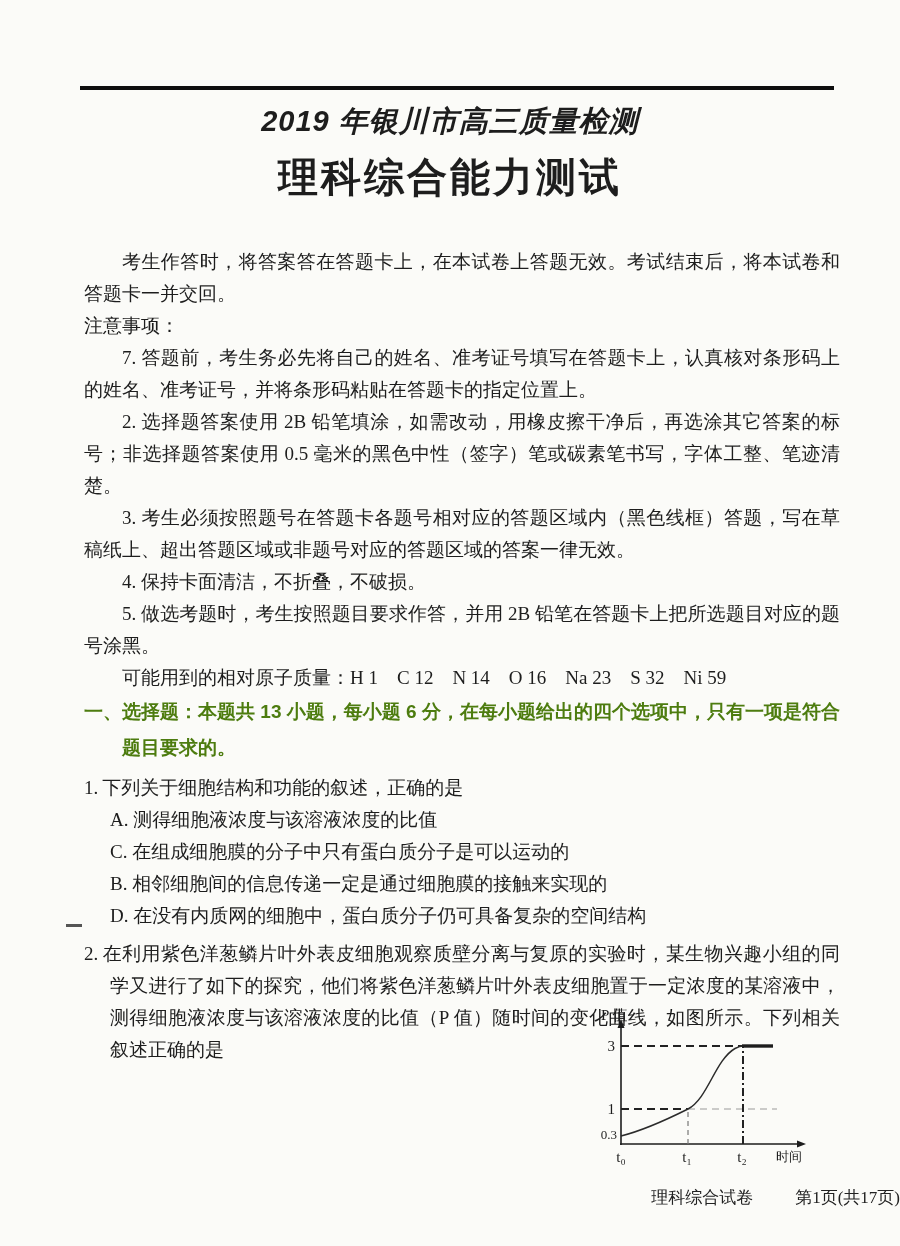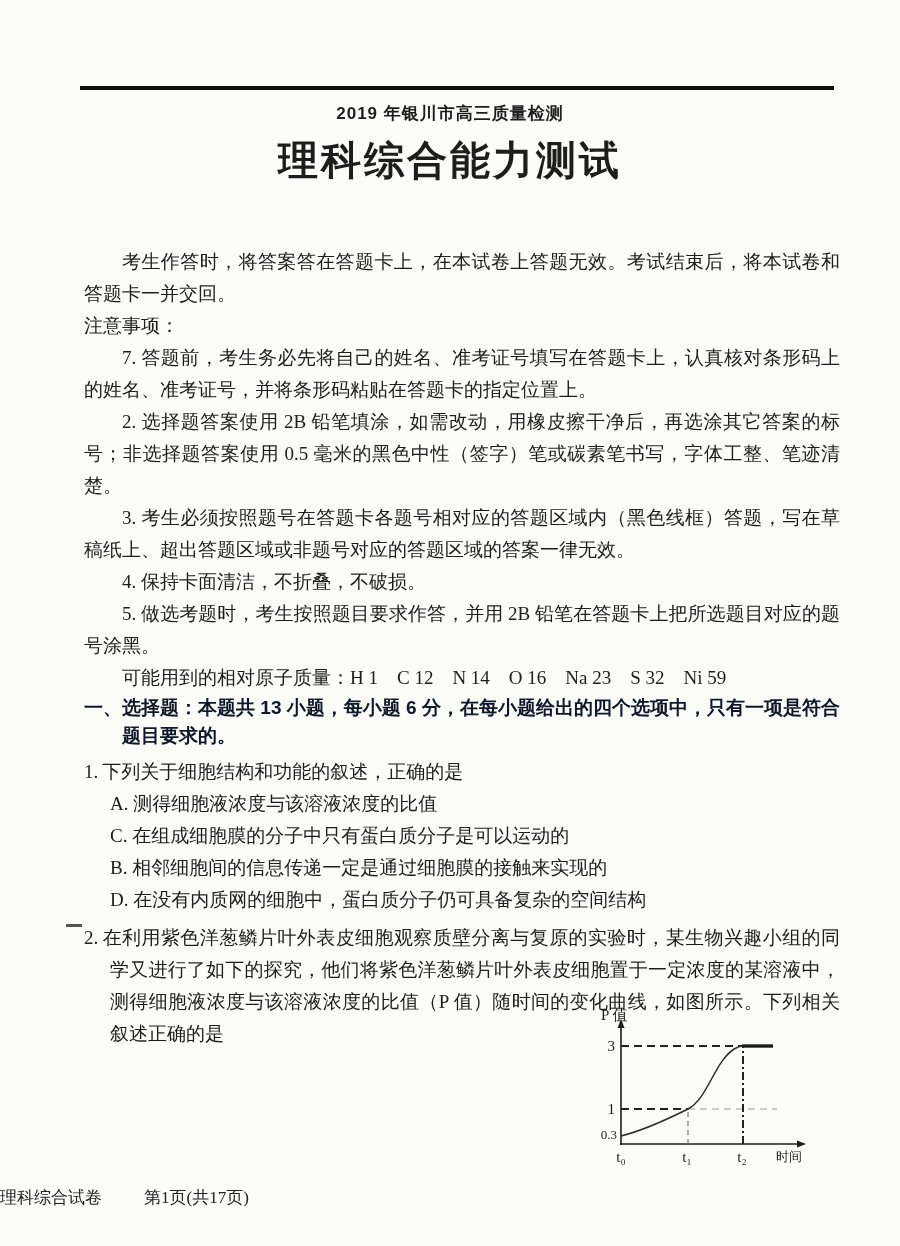--- a/index.html
+++ b/index.html
@@ -10,40 +10,41 @@
     font-family:"Liberation Serif","DejaVu Serif",serif;
     color:#1d1d1d;
     overflow:hidden;
   }
   .top-rule {
     position:absolute; left:80px; top:86px;
     width:754px; height:4px; background:#0e0e0e;
   }
   .titles { position:absolute; left:0; top:102px; width:900px; text-align:center; }
   .title {
-    font-size:17px; font-weight:700; letter-spacing:1px;
+    font-size:29px; font-weight:700; letter-spacing:1px;
     font-family:"Liberation Sans","DejaVu Sans",sans-serif;
+    font-style:italic;
   }
   .subtitle {
     margin-top:8px; font-size:40px; font-weight:700; letter-spacing:3px;
     font-family:"Liberation Sans","DejaVu Sans",sans-serif;
   }
   .content {
     position:absolute; left:84px; top:246px; width:756px;
     font-size:19px; line-height:32px; text-align:justify;
   }
   .content p { margin:0; }
   .indent { text-indent:2em; }
   .atomic { margin-top:2px; }
   .section-heading {
     margin:18px 0 8px 0;
     padding-left:2em; text-indent:-2em;
-    font-weight:700; line-height:28px;
+    font-weight:700; line-height:36px;
     font-family:"Liberation Sans","DejaVu Sans",sans-serif;
-    color:#0f172a;
+    color:#4d7c0f;
   }
   .question { margin-top:6px; padding-left:26px; }
   .q-stem { text-indent:-26px; }
   .q-num { padding-right:4px; }
   .options p { margin:0; }
   .options.narrow { width:462px; }
   .chart {
     position:absolute; left:583px; top:998px;
     width:240px; height:172px; margin:8px;
   }
@@ -51,21 +52,21 @@
   .chart text {
     font-family:"Liberation Serif","DejaVu Serif",serif;
     fill:#1d1d1d;
   }
   .scan-artifact {
     position:absolute; left:66px; top:924px;
     width:16px; height:3px; background:#555;
   }
   .footer {
     position:absolute; left:0; top:1186px; width:900px;
-    text-align:left; font-size:17px; color:#222;
+    text-align:right; font-size:17px; color:#222;
   }
   .footer .gap { display:inline-block; width:42px; }
 </style>
 </head>
 <body>
 
 <div class="page">
 
   <div class="top-rule"></div>
 

